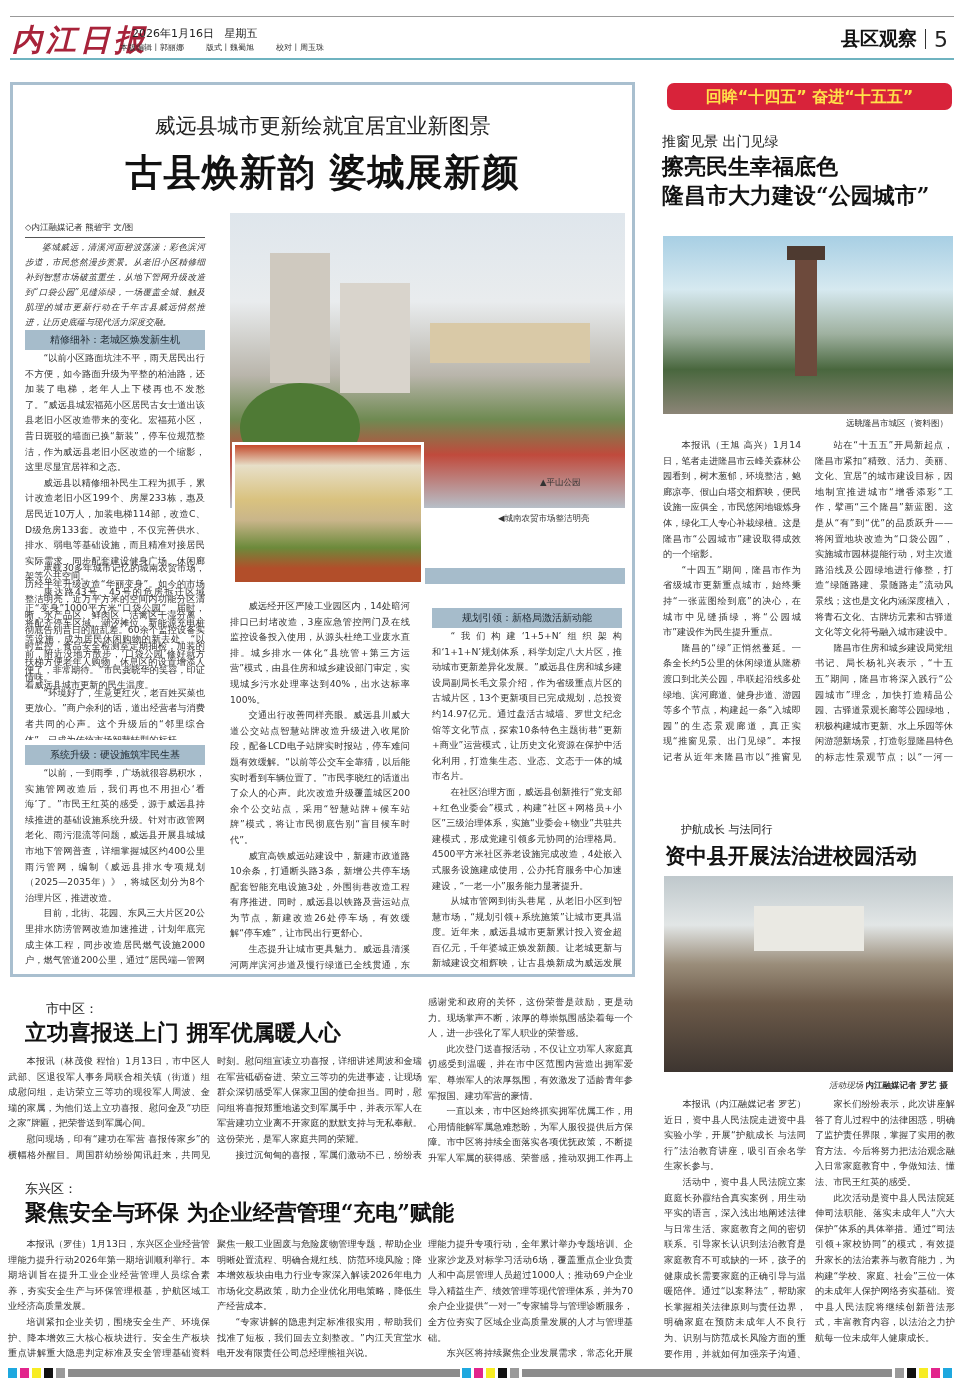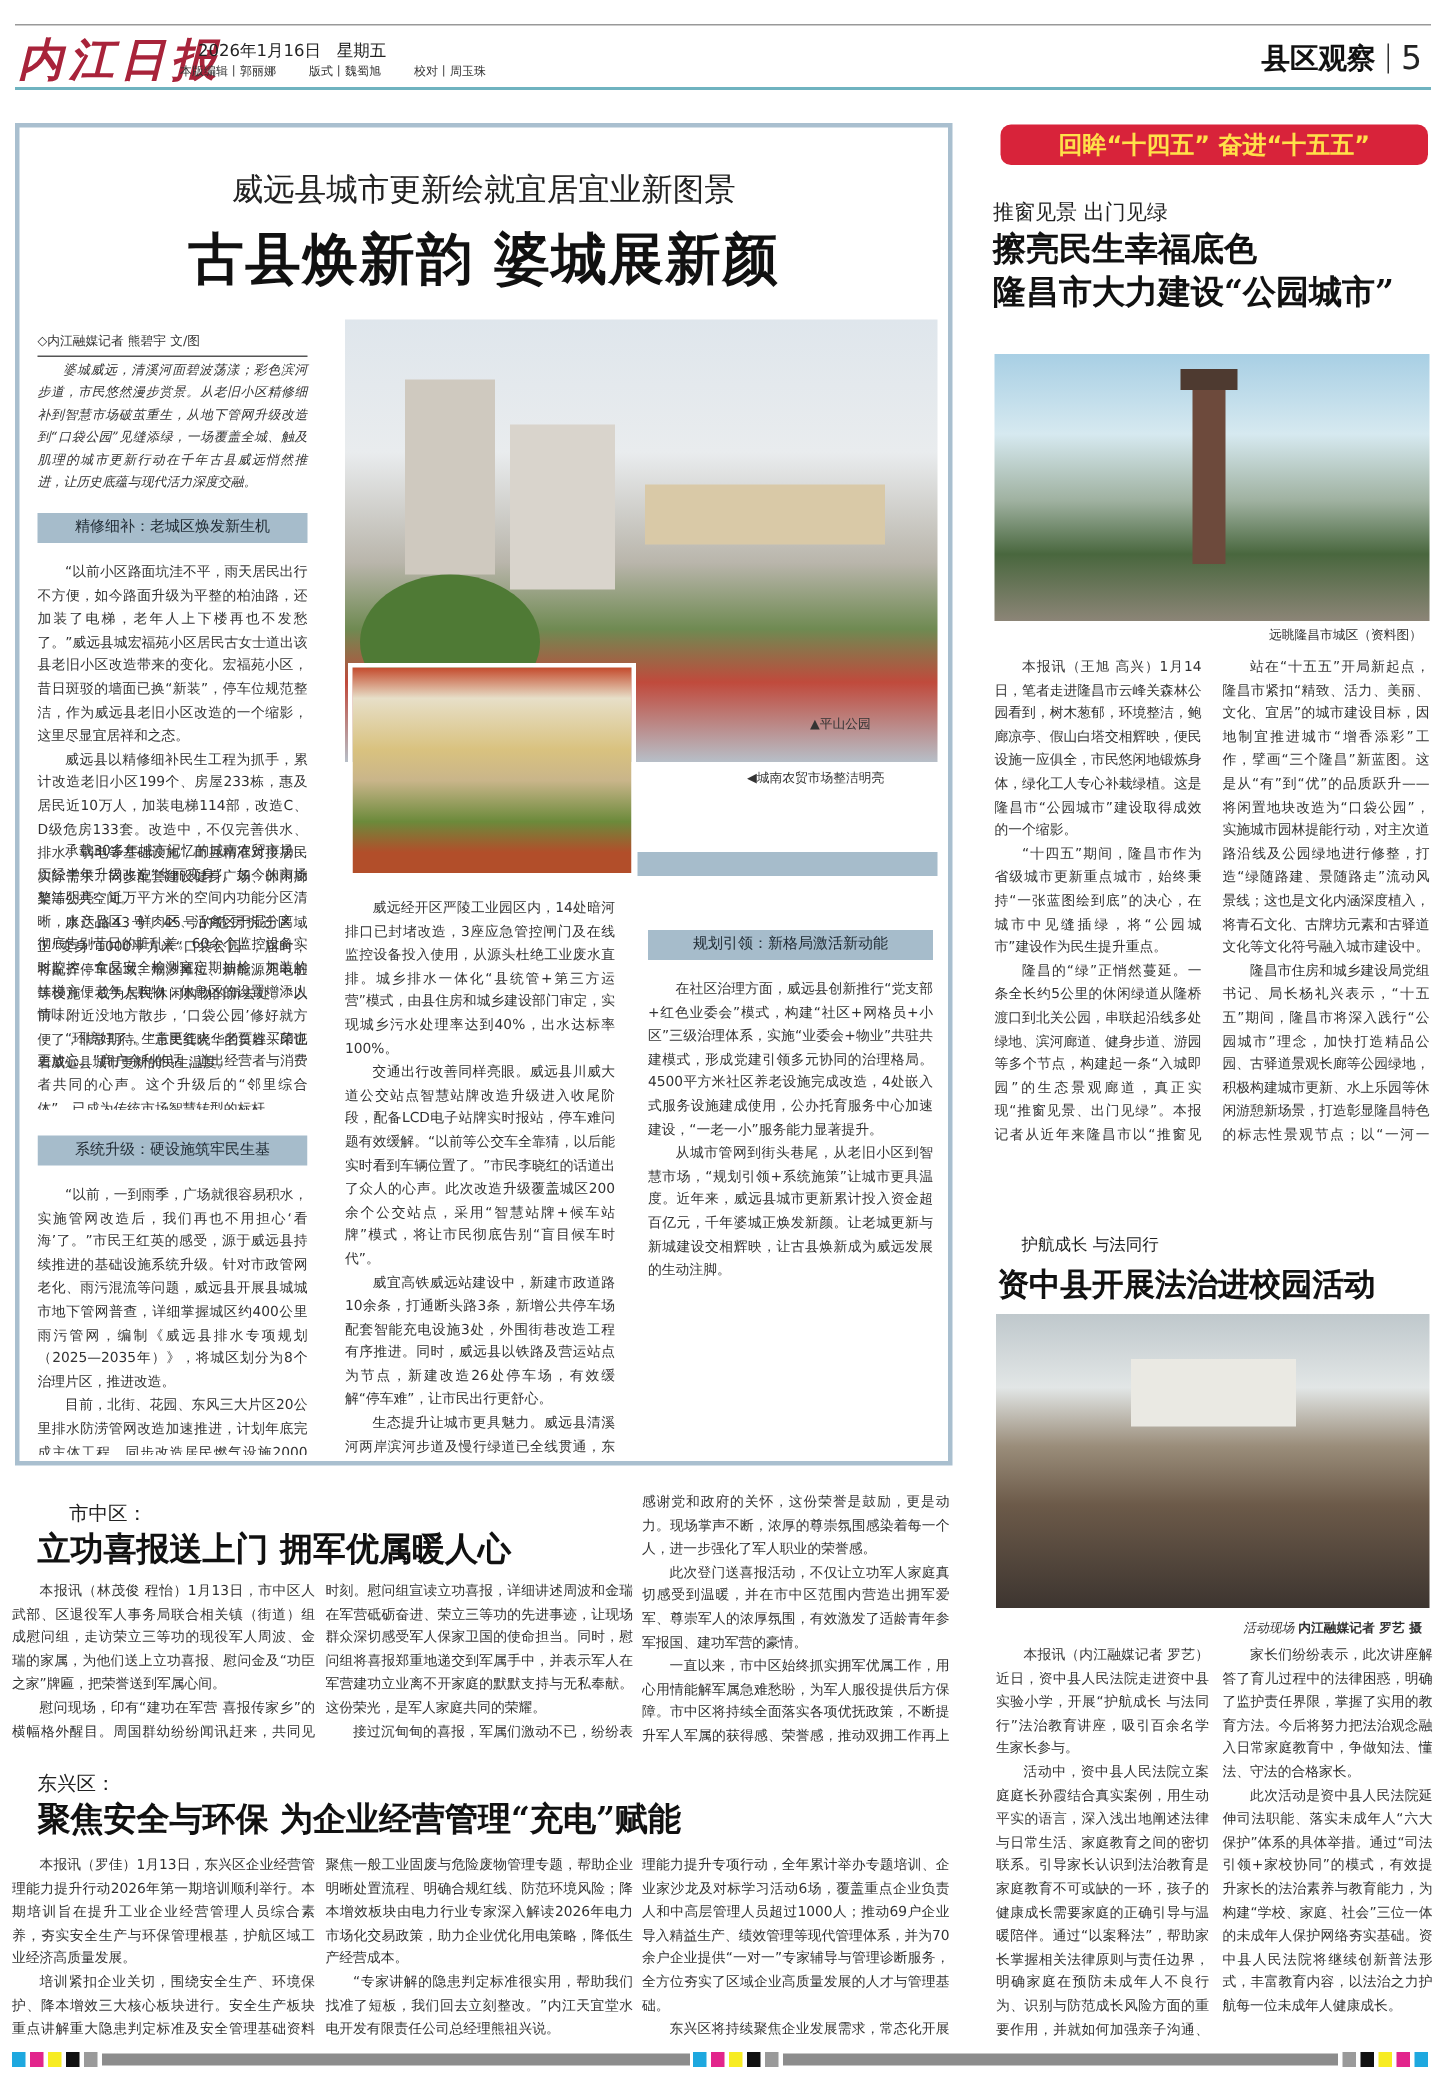--- a/index.html
+++ b/index.html
@@ -2,21 +2,21 @@
 <html><head>
 <meta charset="utf-8">
 <style>
   * { box-sizing: border-box; margin: 0; padding: 0; }
   body { width: 960px; height: 1386px; background: #fff; font-family: "DejaVu Sans", sans-serif; color: #222; position: relative; overflow: hidden; }
   .abs { position: absolute; }
   .hline { position: absolute; height: 1px; }
   .body-text { font-size: 9.2px; line-height: 15.6px; color: #333; text-align: justify; }
   .body-text p { text-indent: 2em; }
   .serif { font-family: "DejaVu Serif", serif; }
-  .sub-bar { background: #a6bccb; color: #1f2a33; font-size: 10px; text-align: center; height: 20px; line-height: 20px; margin: 12px 0; }
+  .sub-bar { background: #a6bccb; color: #1f2a33; font-size: 10px; text-align: center; height: 20px; line-height: 20px; margin: 0 0; }
   .photo { position: absolute; overflow: hidden; }
   .caption { font-size: 8.5px; color: #333; }
   .cmyk { position: absolute; top: 1368px; height: 10px; display: flex; gap: 3px; }
   .cmyk span { display: block; width: 9px; height: 10px; }
   .strip { position: absolute; height: 8px; background: #8c8c8c; top: 1369px; }
 </style>
 </head>
 <body>
 
 <div class="hline" style="left:10px;top:16px;width:944px;background:#999;"></div>
@@ -77,20 +77,21 @@
   <p>威远经开区严陵工业园区内，14处暗河排口已封堵改造，3座应急管控闸门及在线监控设备投入使用，从源头杜绝工业废水直排。城乡排水一体化“县统管+第三方运营”模式，由县住房和城乡建设部门审定，实现城乡污水处理率达到40%，出水达标率100%。</p>
   <p>交通出行改善同样亮眼。威远县川威大道公交站点智慧站牌改造升级进入收尾阶段，配备LCD电子站牌实时报站，停车难问题有效缓解。“以前等公交车全靠猜，以后能实时看到车辆位置了。”市民李晓红的话道出了众人的心声。此次改造升级覆盖城区200余个公交站点，采用“智慧站牌+候车站牌”模式，将让市民彻底告别“盲目候车时代”。</p>
   <p>威宜高铁威远站建设中，新建市政道路10余条，打通断头路3条，新增公共停车场配套智能充电设施3处，外围街巷改造工程有序推进。同时，威远县以铁路及营运站点为节点，新建改造26处停车场，有效缓解“停车难”，让市民出行更舒心。</p>
   <p>生态提升让城市更具魅力。威远县清溪河两岸滨河步道及慢行绿道已全线贯通，东岸和门前东沟门滨河步道提质改造，打造滨河景观带和生态宜居示范区，绿化率达60%，共享正在修建入行栈道，启用将利用多种植物打造四季有景的绿化景观。城西平山公园建成开放，为市民增添休闲健身新去处。</p>
 
 </div>
 
 <div class="abs" style="left:425px;top:568px;width:200px;height:16px;background:#a6bccb;"></div>
 <div class="abs body-text" style="left:432px;top:608px;width:190px;height:365px;overflow:hidden;">
   <div class="sub-bar">规划引领：新格局激活新动能</div>
+  <p>“我们构建‘1+5+N’组织架构和‘1+1+N’规划体系，科学划定八大片区，推动城市更新差异化发展。”威远县住房和城乡建设局副局长毛文景介绍，作为省级重点片区的古城片区，13个更新项目已完成规划，总投资约14.97亿元。通过盘活古城墙、罗世文纪念馆等文化节点，探索10条特色主题街巷“更新+商业”运营模式，让历史文化资源在保护中活化利用，打造集生态、业态、文态于一体的城市名片。</p>
   <p>在社区治理方面，威远县创新推行“党支部+红色业委会”模式，构建“社区+网格员+小区”三级治理体系，实施“业委会+物业”共驻共建模式，形成党建引领多元协同的治理格局。4500平方米社区养老设施完成改造，4处嵌入式服务设施建成使用，公办托育服务中心加速建设，“一老一小”服务能力显著提升。</p>
   <p>从城市管网到街头巷尾，从老旧小区到智慧市场，“规划引领+系统施策”让城市更具温度。近年来，威远县城市更新累计投入资金超百亿元，千年婆城正焕发新颜。让老城更新与新城建设交相辉映，让古县焕新成为威远发展的生动注脚。</p>
 </div>
 
 <div class="abs" style="left:667px;top:83px;width:285px;height:27px;background:#d8233a;border-radius:7px;color:#ffe14a;font-size:16px;font-weight:bold;text-align:center;line-height:27px;">回眸“十四五”  奋进“十五五”</div>
 
 <div class="abs" style="left:662px;top:133px;font-size:14px;color:#222;">推窗见景 出门见绿</div>
 <div class="abs serif" style="left:662px;top:152px;font-size:22px;font-weight:bold;color:#111;line-height:29px;">
   <div>擦亮民生幸福底色</div>
   <div>隆昌市大力建设“公园城市”</div>
@@ -118,21 +119,21 @@
 <div class="abs caption" style="right:12px;top:1080px;">
   <span class="serif" style="font-style:italic;">活动现场</span>
   <span style="font-weight:bold;">内江融媒记者 罗艺 摄</span>
 </div>
 <div class="abs body-text" style="left:664px;top:1096px;width:142px;height:266px;overflow:hidden;">
   <p>本报讯（内江融媒记者 罗艺）近日，资中县人民法院走进资中县实验小学，开展“护航成长 与法同行”法治教育讲座，吸引百余名学生家长参与。</p>
   <p>活动中，资中县人民法院立案庭庭长孙霞结合真实案例，用生动平实的语言，深入浅出地阐述法律与日常生活、家庭教育之间的密切联系。引导家长认识到法治教育是家庭教育不可或缺的一环，孩子的健康成长需要家庭的正确引导与温暖陪伴。通过“以案释法”，帮助家长掌握相关法律原则与责任边界，明确家庭在预防未成年人不良行为、识别与防范成长风险方面的重要作用，并就如何加强亲子沟通、关注孩子身心健康、培养规则意识与法治观念等方面，提出具体建议。</p>
 
 </div>
 <div class="abs body-text" style="left:815px;top:1096px;width:140px;height:266px;overflow:hidden;">
-  <p>家长们纷纷表示，此次讲座解答了育儿过程中的法律困惑，明确了监护责任界限，掌握了实用的教育方法。今后将努力把法治观念融入日常家庭教育中，争做知法、懂法、守法的合格家长。</p>
+  <p>家长们纷纷表示，此次讲座解答了育儿过程中的法律困惑，明确了监护责任界限，掌握了实用的教育方法。今后将努力把法治观念融入日常家庭教育中，争做知法、懂法、市民王红英的感受。</p>
   <p>此次活动是资中县人民法院延伸司法职能、落实未成年人“六大保护”体系的具体举措。通过“司法引领+家校协同”的模式，有效提升家长的法治素养与教育能力，为构建“学校、家庭、社会”三位一体的未成年人保护网络夯实基础。资中县人民法院将继续创新普法形式，丰富教育内容，以法治之力护航每一位未成年人健康成长。</p>
 </div>
 
 <div class="abs" style="left:25px;top:1000px;font-size:13px;color:#222;margin-left:21px;">市中区：</div>
 <div class="abs serif" style="left:25px;top:1018px;font-size:22px;font-weight:bold;color:#111;">立功喜报送上门  拥军优属暖人心</div>
 <div class="abs body-text" style="left:8px;top:1053px;width:202px;height:110px;overflow:hidden;">
   <p>本报讯（林茂俊 程怡）1月13日，市中区人武部、区退役军人事务局联合相关镇（街道）组成慰问组，走访荣立三等功的现役军人周波、金瑞的家属，为他们送上立功喜报、慰问金及“功臣之家”牌匾，把荣誉送到军属心间。</p>
   <p>慰问现场，印有“建功在军营 喜报传家乡”的横幅格外醒目。周国群幼纷纷闻讯赶来，共同见证荣耀</p>
 </div>
 <div class="abs body-text" style="left:217px;top:1053px;width:205px;height:110px;overflow:hidden;">

